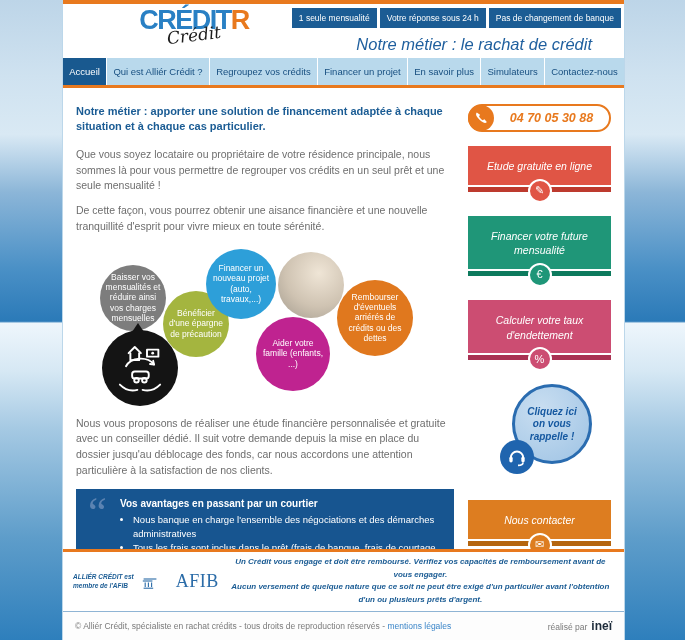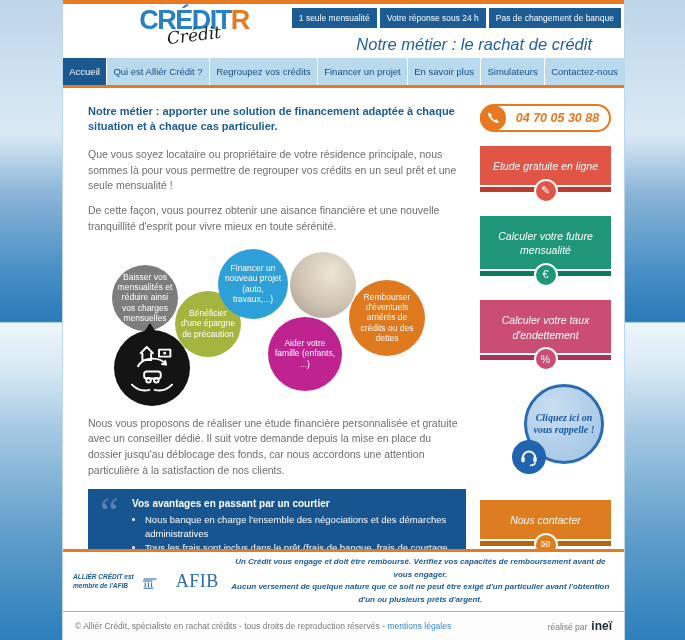--- a/index.html
+++ b/index.html
@@ -25,21 +25,21 @@
   .tagline{position:absolute;right:32px;top:31px;font-size:16.5px;font-style:italic;color:#1f5f9e;}
 
   
   .nav{display:flex;gap:1px;border-bottom:3px solid #e8791e;background:#fff;flex:none;}
   .nav-tab{flex:1 1 auto;background:#b9d9ec;color:#174f80;font-size:9.5px;text-align:center;
     padding:8px 4px;white-space:nowrap;cursor:pointer;}
   .nav-tab.active{background:#19598f;color:#fff;}
 
   
   .main{display:flex;padding:10px 13px 0;gap:14px;flex:1;min-height:0;overflow:hidden;}
-  .left-col{width:378px;flex:none;margin-left:12px;}
+  .left-col{width:378px;flex:none;}
   .sidebar{flex:1;min-width:0;}
 
   .intro-heading{color:#1b5c94;font-weight:bold;font-size:11px;line-height:1.4;margin:6px 0 12px;}
   .para{color:#6e6e6e;font-size:10.5px;line-height:1.5;margin:0 0 9px;}
 
   
   .bubbles{position:relative;height:166px;margin:2px 0 6px;}
   .bubble{position:absolute;border-radius:50%;color:#fff;display:flex;align-items:center;
     justify-content:center;text-align:center;font-size:8.5px;line-height:1.2;padding:5px;box-sizing:border-box;}
   .b-gray{left:24px;top:21px;width:66px;height:66px;background:#7d7d7d;z-index:3;}
@@ -73,21 +73,21 @@
   .sb-btn::before{content:"";position:absolute;left:0;right:0;bottom:0;height:5px;background:var(--dark);}
   .sb-btn::after{content:"";position:absolute;left:0;right:0;bottom:5px;height:2px;background:#fff;}
   .sb-icon{position:absolute;bottom:-11px;left:50%;transform:translateX(-50%);width:20px;height:20px;
     border-radius:50%;border:2px solid #fff;display:flex;align-items:center;justify-content:center;
     font-size:11px;font-style:normal;color:#fff;z-index:2;background:var(--main);}
   .red{--main:#e05545;--dark:#bd3a2e;background:#e05545;}
   .green{--main:#1f9678;--dark:#0d7a5d;background:#1f9678;}
   .pink{--main:#cc4d72;--dark:#a93253;background:#cc4d72;}
   .orangebtn{--main:#dd7d20;--dark:#b5650f;background:#dd7d20;}
 
-  .callback{position:relative;width:86px;height:88px;margin:6px 0 28px 44px;font-family:Liberation Serif, serif;}
+  .callback{position:relative;width:86px;height:88px;margin:6px 0 28px 44px;}
   .callback-circle{width:80px;height:80px;border-radius:50%;border:3px solid #2a6cb0;
     background:radial-gradient(circle at 35% 30%,#c9def1,#9ec3e4);display:flex;align-items:center;
     justify-content:center;text-align:center;color:#1558a0;font-weight:bold;font-style:italic;
     font-size:10px;line-height:1.25;padding:6px;box-sizing:border-box;cursor:pointer;}
   .headset-circle{position:absolute;left:-12px;bottom:-2px;width:34px;height:34px;border-radius:50%;
     background:#1f64ae;display:flex;align-items:center;justify-content:center;}
 
   
   .afib-strip{border-top:3px solid #e8791e;background:#fff;display:flex;align-items:center;
     padding:4px 10px;gap:8px;flex:none;}
@@ -189,21 +189,21 @@
           </span>
           <span class="phone-number">04 70 05 30 88</span>
         </div>
 
         <div class="sb-btn red">
           <span>Etude gratuite en ligne</span>
           <span class="sb-icon">✎</span>
         </div>
 
         <div class="sb-btn green">
-          <span>Calculer votre future mensualité</span>
+          <span>Financer votre future mensualité</span>
           <span class="sb-icon">€</span>
         </div>
 
         <div class="sb-btn pink">
           <span>Calculer votre taux d'endettement</span>
           <span class="sb-icon">%</span>
         </div>
 
         <div class="callback">
           <div class="callback-circle">

